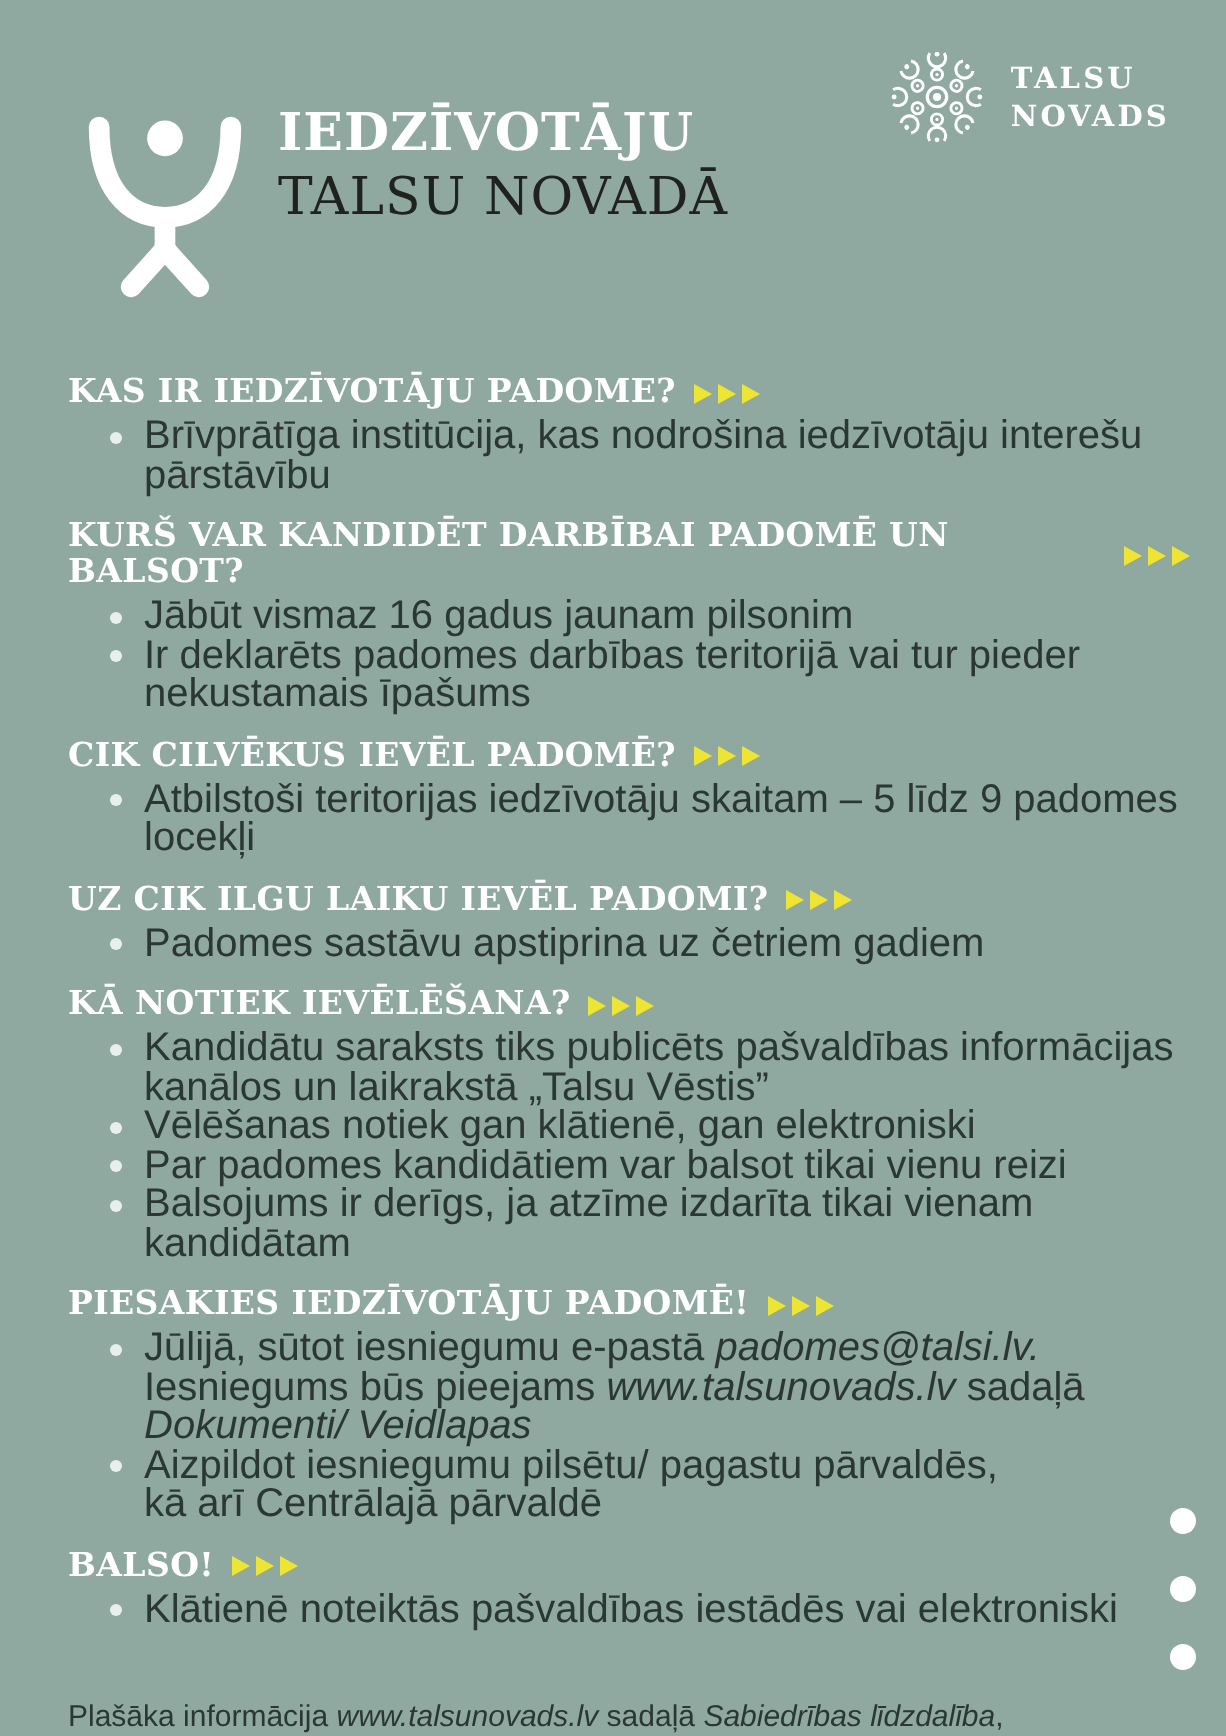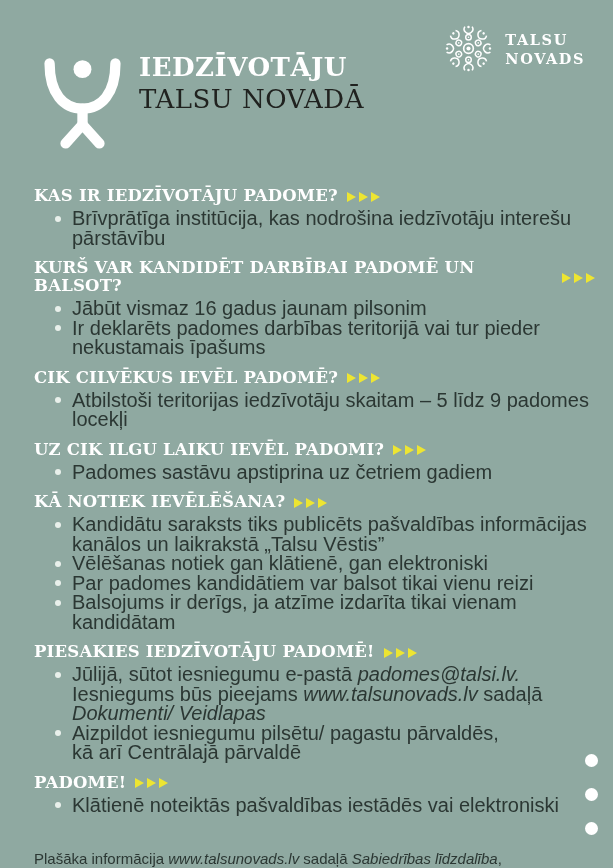--- a/index.html
+++ b/index.html
@@ -232,21 +232,21 @@
         <ul>
           <li><span>Jūlijā, sūtot iesniegumu e-pastā </span><em>padomes@talsi.lv.</em><span>
 Iesniegums būs pieejams </span><em>www.talsunovads.lv</em><span> sadaļā
 </span><em>Dokumenti/ Veidlapas</em></li>
           <li><span>Aizpildot iesniegumu pilsētu/ pagastu pārvaldēs,
 kā arī Centrālajā pārvaldē</span></li>
         </ul>
       </section>
       <section>
         <h2>
-          <span>PADOME!</span>
+          <span>BALSO!</span>
           <span class="arrows">
             <i class="tri"></i>
             <i class="tri"></i>
             <i class="tri"></i>
           </span>
         </h2>
         <ul>
           <li><span>Klātienē noteiktās pašvaldības iestādēs vai elektroniski</span></li>
         </ul>
       </section>

